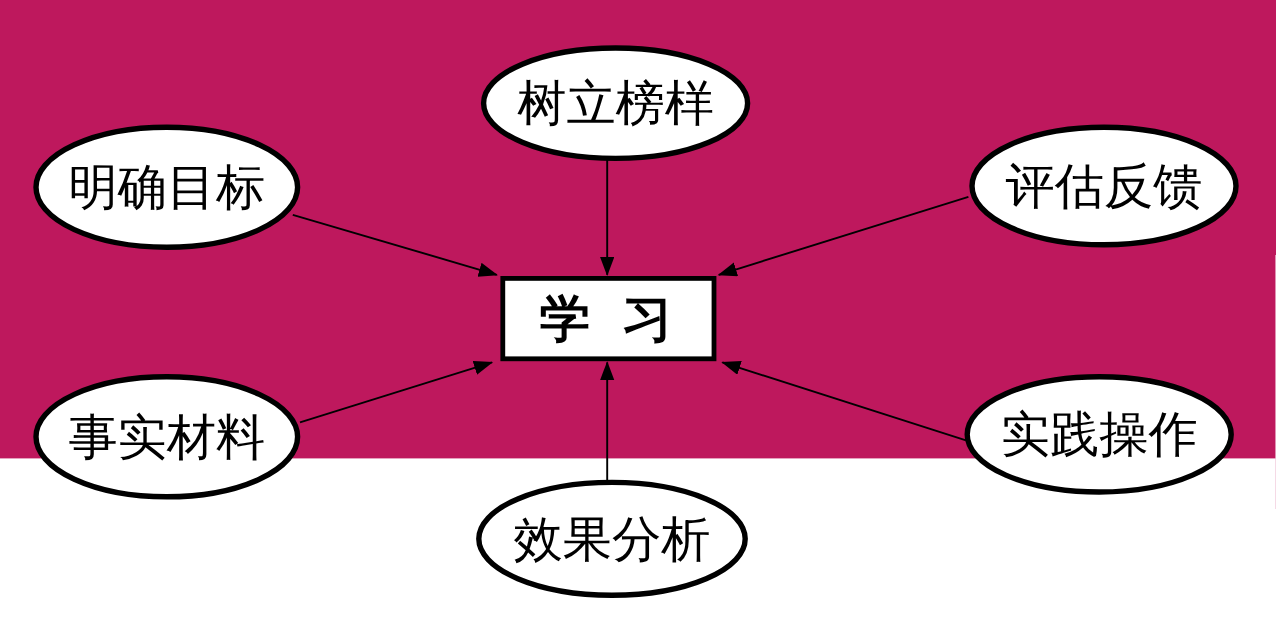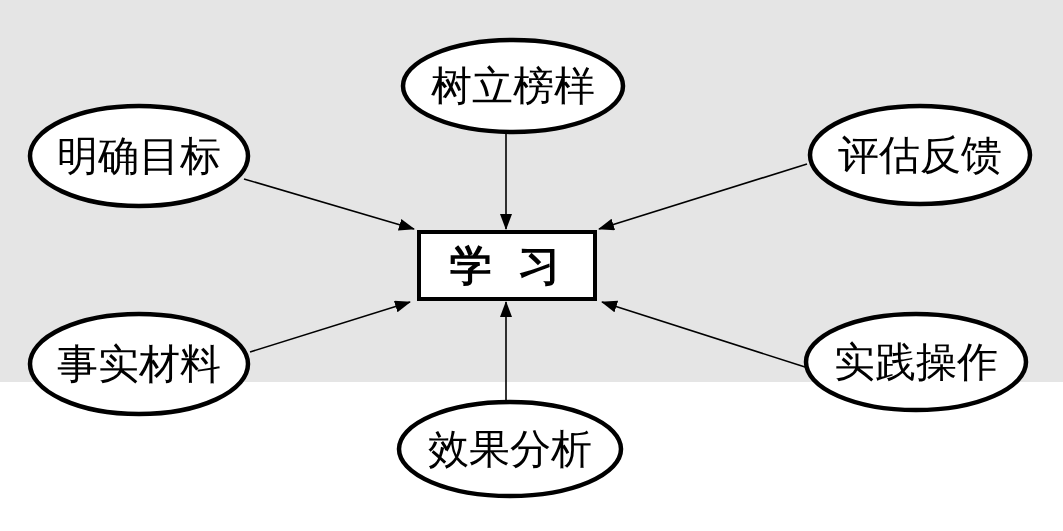--- a/index.html
+++ b/index.html
@@ -7,21 +7,21 @@
     padding: 0;
     background: #ffffff;
     width: 1063px;
     height: 531px;
     overflow: hidden;
   }
   .diagram-wrap {
     position: relative;
     width: 1063px;
     height: 382px;
-    background: #e5e5e5;
+    background: #be185d;
   }
   svg {
     display: block;
   }
   .node-shape {
     fill: #ffffff;
     stroke: #000000;
     stroke-width: 4.5;
   }
   .center-box {

